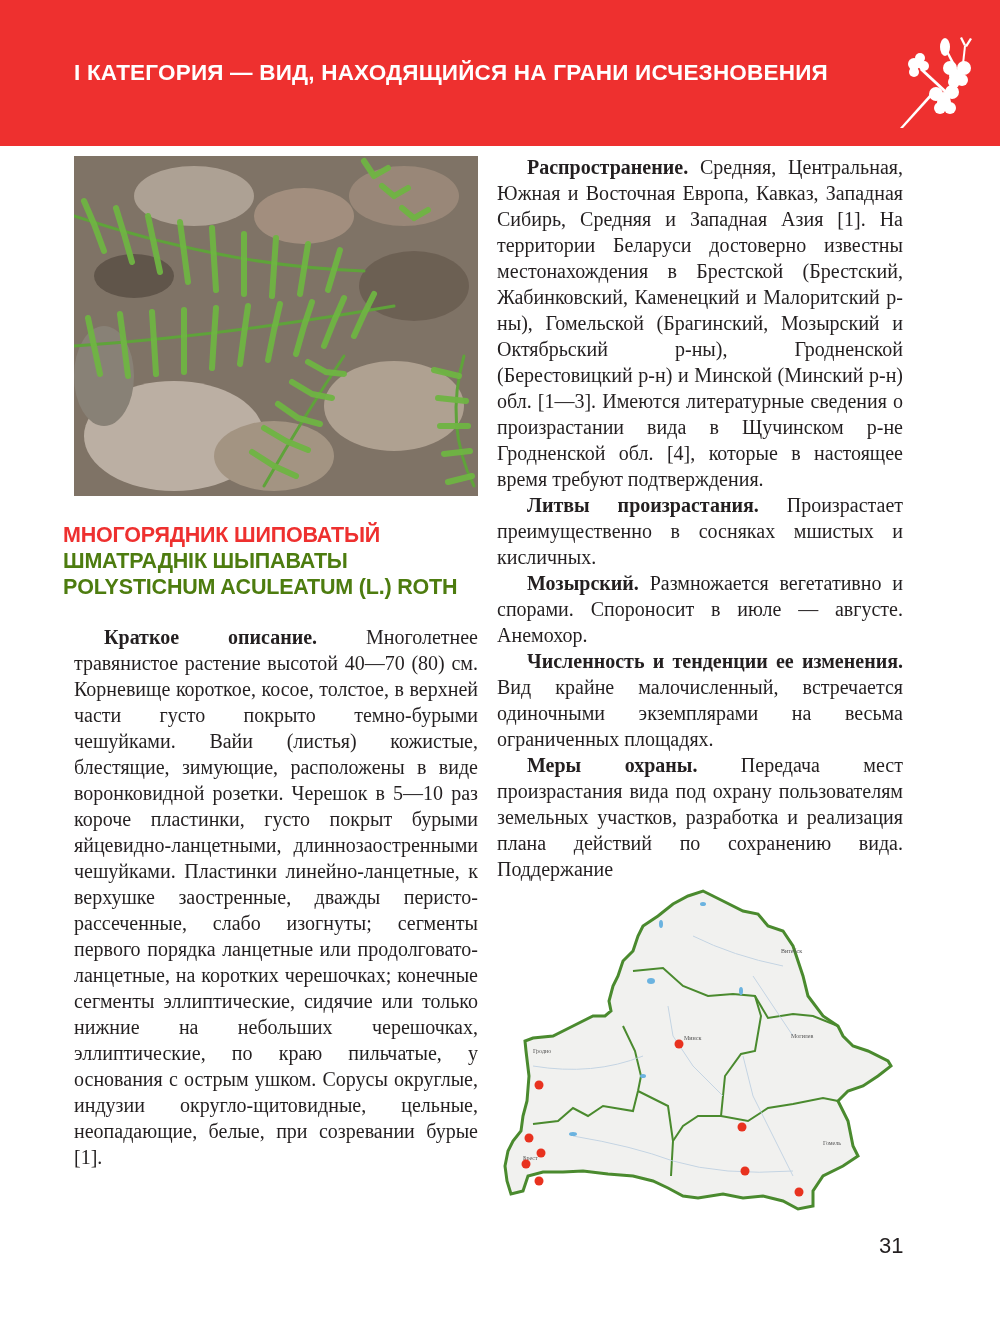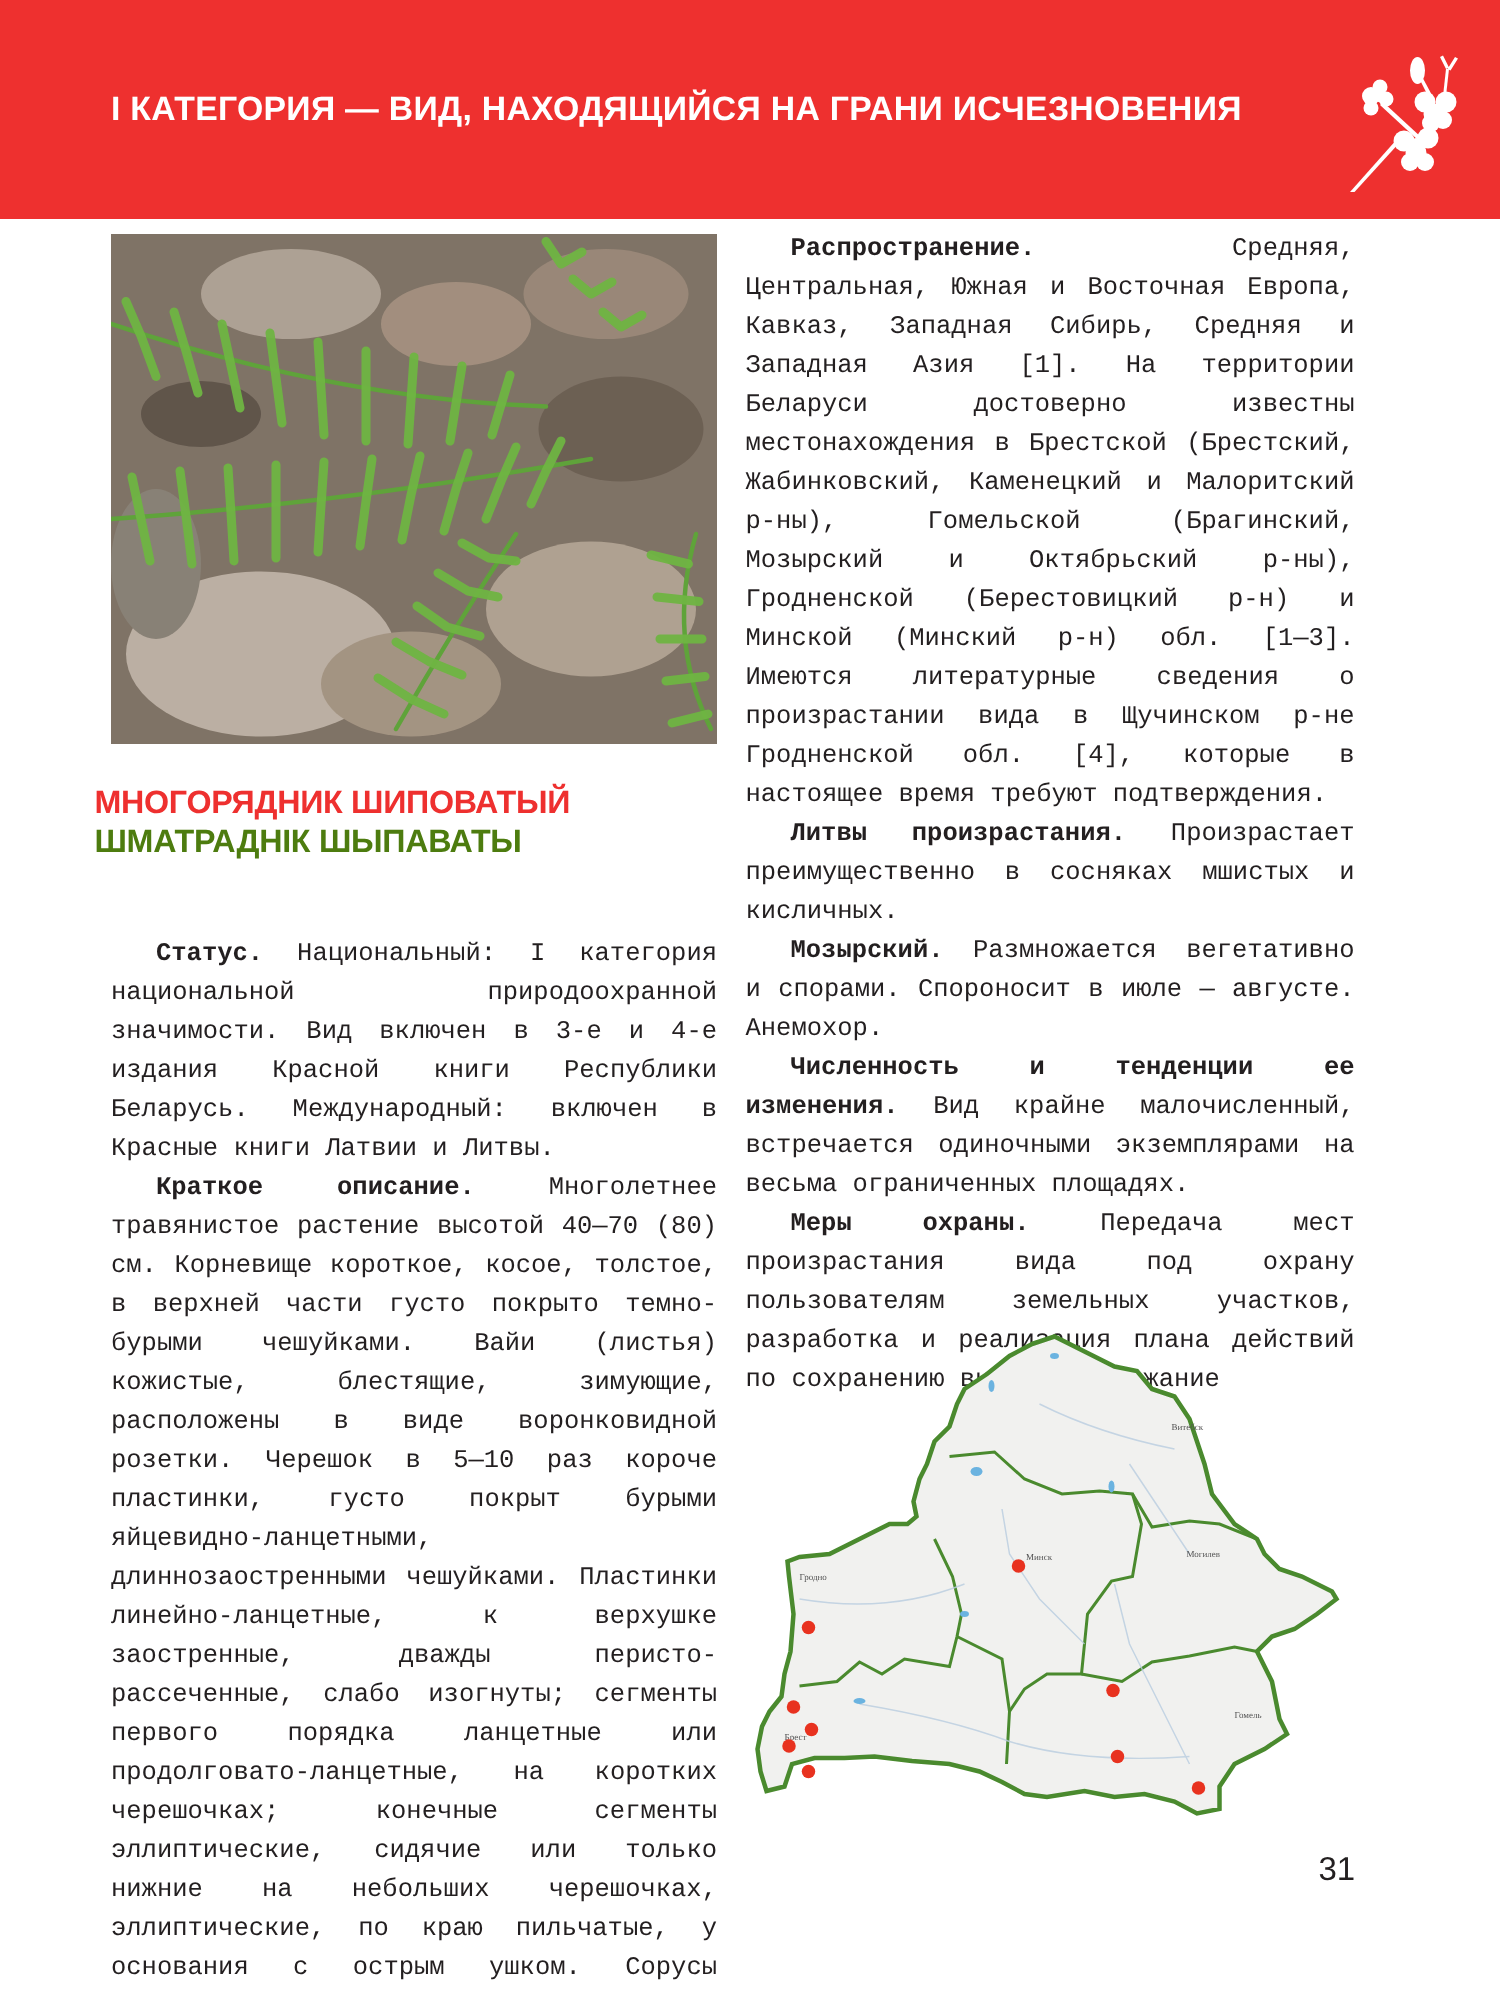--- a/index.html
+++ b/index.html
@@ -24,21 +24,21 @@
   .photo svg { display: block; }
 
   .species { position: absolute; left: 63px; top: 522px; width: 420px; }
   .species div {
     font-family: "Liberation Sans", sans-serif; font-weight: bold; font-size: 21.5px;
     line-height: 26px; white-space: nowrap; letter-spacing: -0.2px;
   }
   .species .ru { color: #ee302f; }
   .species .be, .species .lat { color: #4d7c0f; }
 
-  .col { position: absolute; font-family: Liberation Mono, monospace; font-size: 17px; line-height: 26px; text-align: justify; hyphens: manual; }
+  .col { position: absolute; font-family: Liberation Serif, serif; font-size: 20px; line-height: 26px; text-align: justify; hyphens: manual; }
   .col p { margin: 0; text-indent: 30px; }
   .col b { font-weight: bold; }
   .col-left { left: 74px; top: 624px; width: 404px; }
   .col-right { left: 497px; top: 154px; width: 406px; }
 
   .map { position: absolute; left: 493px; top: 876px; width: 410px; height: 345px; }
 
   .page-number {
     position: absolute; left: 879px; top: 1233px; font-family: Liberation Sans, sans-serif;
     font-size: 22px; color: #231f20;
@@ -104,24 +104,24 @@
       <path d="M200 310 L178 296 M200 310 L222 320 M212 285 L190 272 M212 285 L234 294 M224 262 L204 248 M224 262 L246 268 M238 238 L218 226 M238 238 L258 242 M252 216 L234 206 M252 216 L270 218"></path>
       <path d="M385 220 L360 214 M392 245 L364 242 M394 270 L366 270 M396 295 L370 298 M398 320 L374 326"></path>
       <path d="M300 20 L290 5 M300 20 L314 12 M320 40 L308 30 M320 40 L334 32 M340 62 L328 52 M340 62 L354 54"></path>
     </g>
   </svg>
 </div>
 
 <div class="species">
   <div class="ru">МНОГОРЯДНИК ШИПОВАТЫЙ</div>
   <div class="be">ШМАТРАДНІК ШЫПАВАТЫ</div>
+  <div class="lat">POLYSTICHUM ACULEATUM (L.) ROTH</div>
 </div>
 
 <div class="col col-left">
-  <p><b>Статус.</b><span> Национальный: I категория национальной природоохранной значимости. Вид включен в 3-е и 4-е издания Красной книги Республики Беларусь. Международный: включен в Красные книги Латвии и Литвы.</span></p>
   <p><b>Краткое описание.</b><span> Многолетнее травянистое растение высотой 40—70 (80) см. Корневище короткое, косое, толстое, в верхней части густо покрыто темно-бурыми чешуйками. Вайи (листья) кожистые, блестящие, зимующие, расположены в виде воронковидной розетки. Черешок в 5—10 раз короче пластинки, густо покрыт бурыми яйцевидно-ланцетными, длиннозаостренными чешуйками. Пластинки линейно-ланцетные, к верхушке заостренные, дважды перисто-рассеченные, слабо изогнуты; сегменты первого порядка ланцетные или продолговато-ланцетные, на коротких черешочках; конечные сегменты эллиптические, сидячие или только нижние на небольших черешочках, эллиптические, по краю пильчатые, у основания с острым ушком. Сорусы округлые, индузии округло-щитовидные, цельные, неопадающие, белые, при созревании бурые [1].</span></p>
 </div>
 
 <div class="col col-right">
   <p><b>Распространение.</b><span> Средняя, Центральная, Южная и Восточная Европа, Кавказ, Западная Сибирь, Средняя и Западная Азия [1]. На территории Беларуси достоверно известны местонахождения в Брестской (Брестский, Жабинковский, Каменецкий и Малоритский р-ны), Гомельской (Брагинский, Мозырский и Октябрьский р-ны), Гродненской (Берестовицкий р-н) и Минской (Минский р-н) обл. [1—3]. Имеются литературные сведения о произрастании вида в Щучинском р-не Гродненской обл. [4], которые в настоящее время требуют подтверждения.</span></p>
   <p><b>Литвы произрастания.</b><span> Произрастает преимущественно в сосняках мшистых и кисличных.</span></p>
   <p><b>Мозырский.</b><span> Размножается вегетативно и спорами. Спороносит в июле — августе. Анемохор.</span></p>
   <p><b>Численность и тенденции ее изменения.</b><span> Вид крайне малочисленный, встречается одиночными экземплярами на весьма ограниченных площадях.</span></p>
   <p><b>Меры охраны.</b><span> Передача мест произрастания вида под охрану пользователям земельных участков, разработка и реализация плана действий по сохранению вида. Поддержание</span></p>
 </div>

